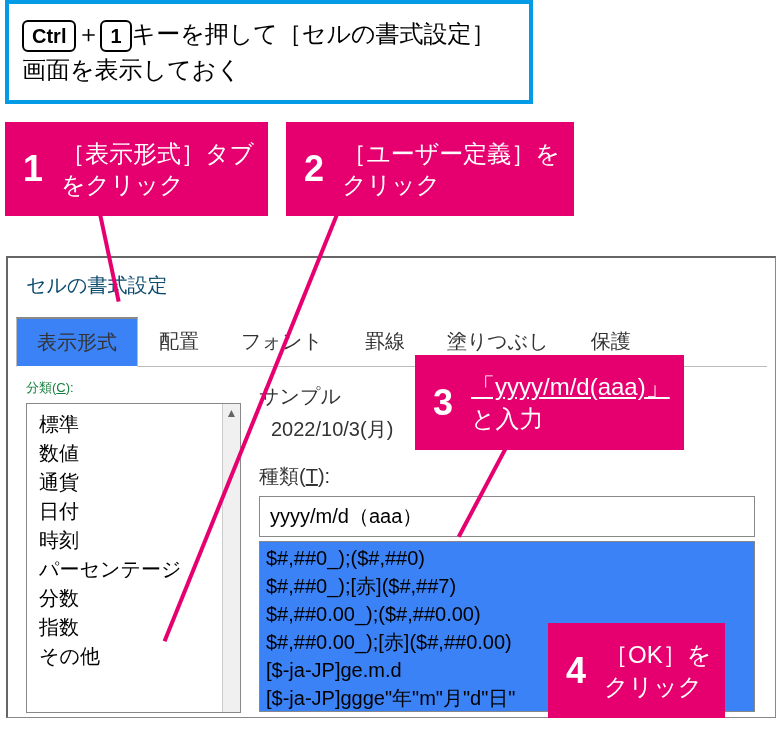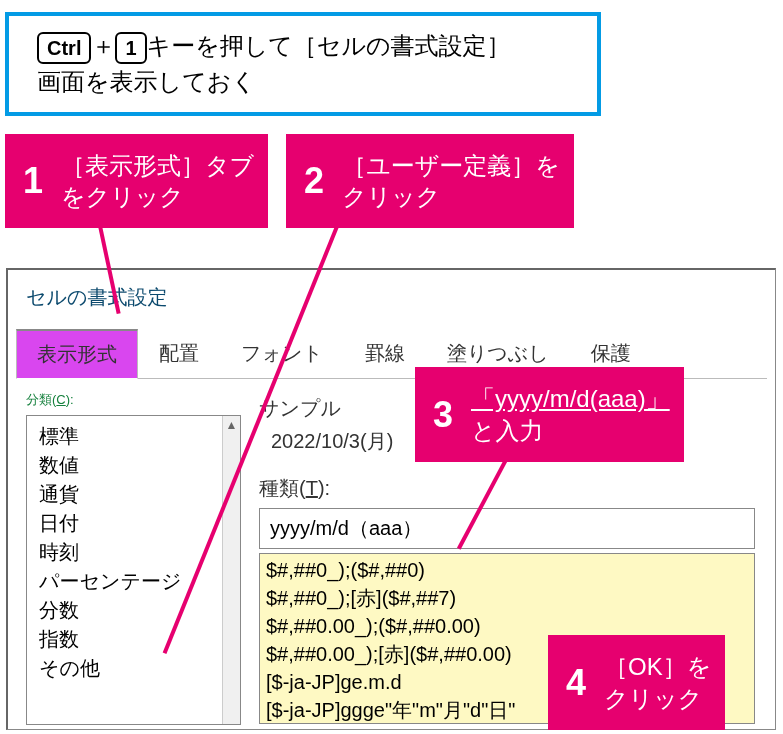--- a/index.html
+++ b/index.html
@@ -8,25 +8,25 @@
     padding: 0;
     font-family: "Meiryo", "Yu Gothic", sans-serif;
     background: #fff;
     width: 783px;
     height: 734px;
     position: relative;
     overflow: hidden;
   }
   .instruction-box {
     border: 4px solid #039be5;
-    padding: 12px 28px;
+    padding: 12px 13px;
     font-size: 24px;
     line-height: 1.5;
-    width: 596px;
-    margin: 12px 5px 18px 5px;
+    width: 528px;
+    margin: 0 5px 18px 5px;
   }
   .key {
     display: inline-block;
     border: 2px solid #000;
     border-radius: 6px;
     padding: 0 8px;
     font-family: Arial, sans-serif;
     font-weight: bold;
     font-size: 20px;
     line-height: 28px;
@@ -87,21 +87,21 @@
     color: #333;
     border: 1px solid transparent;
     border-bottom: none;
     cursor: pointer;
     position: relative;
   }
   .tab.active {
     border: 1px solid #bbb;
     border-bottom: 1px solid #fff;
     border-top: 2px solid #888;
-    background: #d946ef;
+    background: #3b82f6;
     margin-bottom: -1px;
   }
   .dialog-body {
     display: flex;
     padding: 12px 10px 4px 18px;
     gap: 18px;
   }
   .left-col { width: 215px; }
   .right-col { flex: 1; }
   .field-label {
@@ -155,21 +155,21 @@
     border: 1px solid #888;
     border-top: 1px solid #888;
     margin-top: 4px;
     margin-bottom: 0;
     height: 171px;
     width: 98%;
     overflow: hidden;
     font-size: 20px;
     line-height: 1.4;
     padding: 2px 6px;
-    background: #fef9c3;
+    background: #3b82f6;
     white-space: nowrap;
   }
   .format-list div { padding: 0; }
   
   .line {
     position: absolute;
     border-left: 4px solid #e6006f;
     transform-origin: top left;
     z-index: 20;
     pointer-events: none;

